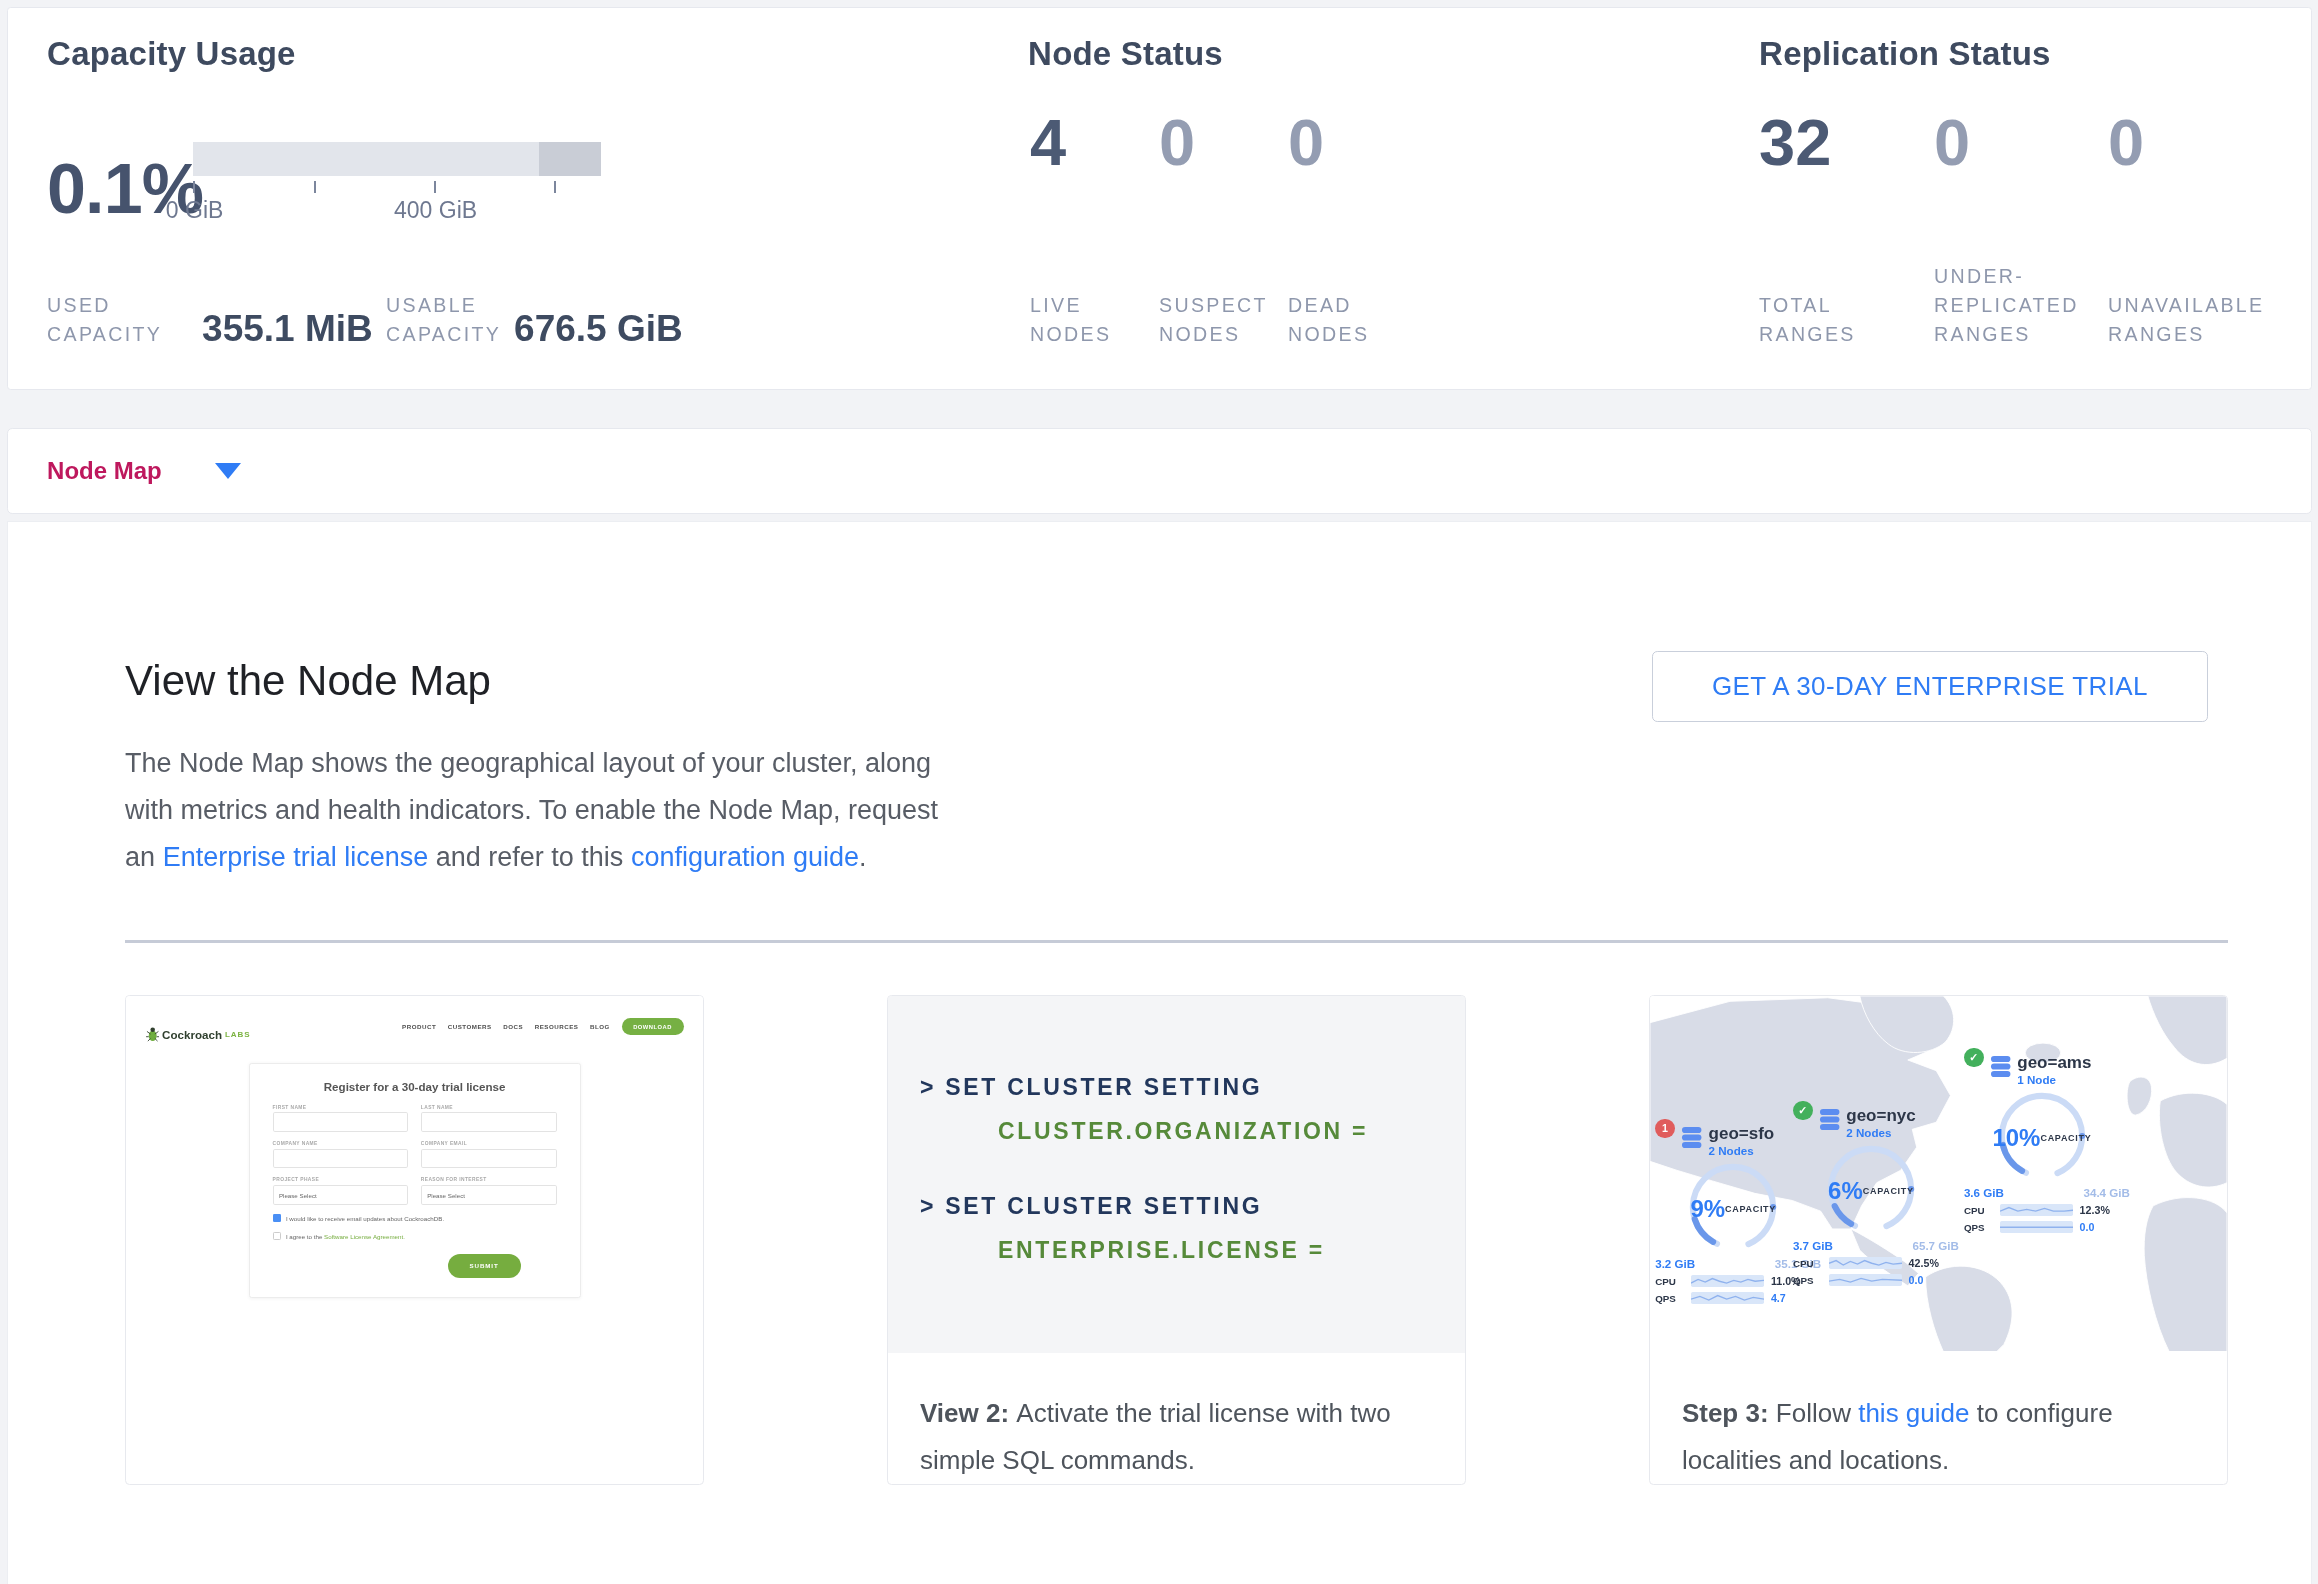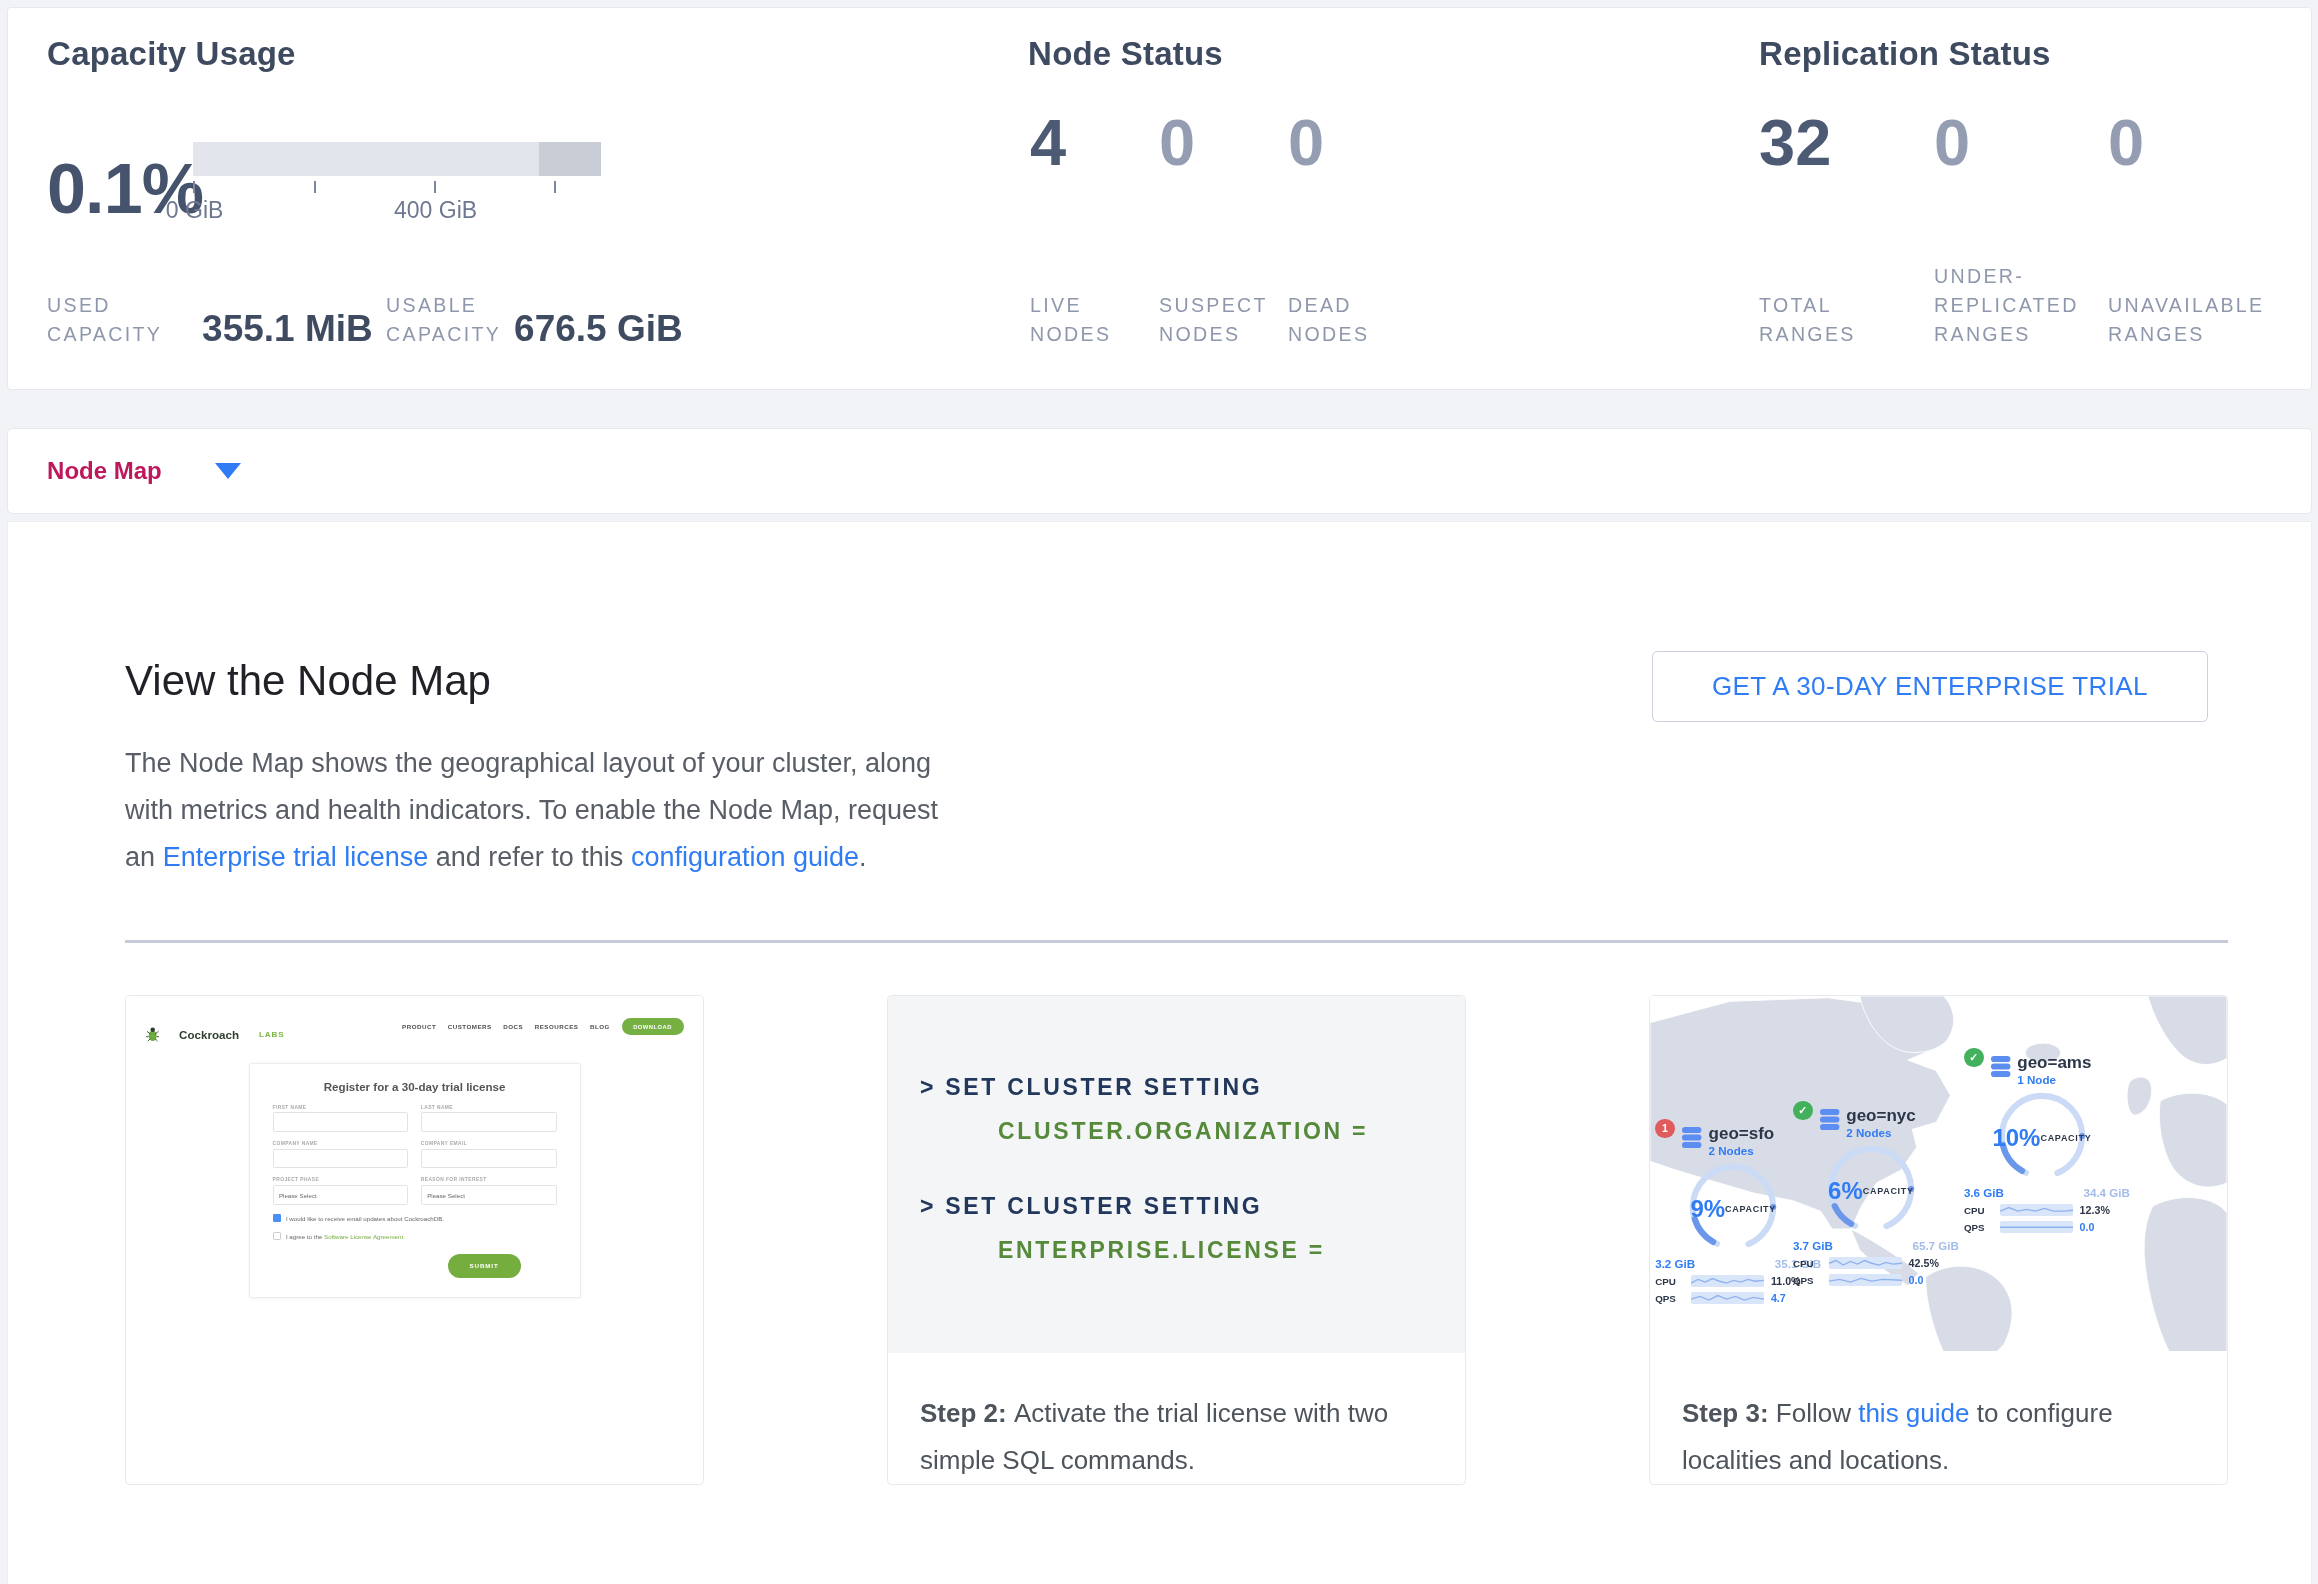--- a/index.html
+++ b/index.html
@@ -80,21 +80,21 @@
   .divider { margin-top:59px; height:2.7px; background:#c6cbd7; }
 
   .cards { display:flex; justify-content:space-between; margin-top:52px; }
   .card { width:579px; background:#fff; border:0.9px solid #e7e9ee; border-radius:4.5px; }
   .card-img { height:357px; position:relative; overflow:hidden; border-radius:3.6px 3.6px 0 0; background:#fff; }
   .caption { padding:37px 32px 0; font-size:26px; line-height:47px; color:#4e545c; }
   .caption b { font-weight:700; }
 
   
   .mini-header { display:flex; align-items:center; padding:16px 19.6px 0 19.6px; }
-  .mini-brand { display:flex; align-items:center; gap:20px;margin-top:15px; }
+  .mini-brand { display:flex; align-items:center; gap:3px;margin-top:15px; }
   .mini-brand .bname { font-size:11.6px; font-weight:700; color:#30402f; }
   .mini-brand .bsuffix { font-size:8px; font-weight:700; color:#7cb342; letter-spacing:0.9px; }
   .mini-nav { margin-left:auto; display:flex; align-items:center; gap:11.6px; }
   .mini-nav .nav-item { font-size:6.2px; font-weight:700; color:#4e4e4e; letter-spacing:0.5px; }
   .dl-pill {
     background:#76b043; color:#fff; font-size:5.8px; font-weight:700; letter-spacing:0.5px;
     padding:5.3px 11.6px; border-radius:10.7px;
   }
   .mini-form {
     width:332px; margin:21.4px auto 0; background:#fff; border:0.9px solid #ececec; border-radius:2.7px;
@@ -282,21 +282,21 @@
       <div class="card-img code-img">
         <div class="code-pair">
           <div class="code-line"><span class="prompt">&gt;</span> <span>SET CLUSTER SETTING</span></div>
           <div class="code-line vline">CLUSTER.ORGANIZATION =</div>
         </div>
         <div class="code-pair">
           <div class="code-line"><span class="prompt">&gt;</span> <span>SET CLUSTER SETTING</span></div>
           <div class="code-line vline">ENTERPRISE.LICENSE =</div>
         </div>
       </div>
-      <div class="caption"><b>Step 2: </b><span>Activate the trial license with two simple SQL commands.</span><a></a><span></span></div>
+      <div class="caption"><b>View 2: </b><span>Activate the trial license with two simple SQL commands.</span><a></a><span></span></div>
     </div>
 
     <div class="card">
       <div class="card-img map-img">
         <svg class="map-svg" viewBox="0 0 649 400">
           <rect width="649" height="400" fill="#ffffff"></rect>
           <g fill="#d8dce7" stroke="#ffffff" stroke-width="1">
             <path d="M0,30 L90,6 L200,2 L290,14 L330,36 L318,60 L290,72 L322,84 L338,112 L322,142 L295,150 L300,170 L282,196 L255,210 L238,236 L226,262 L205,262 L192,242 L160,230 L118,222 L70,208 L30,196 L0,186 Z"></path>
             <path d="M226,262 C245,272 268,286 288,300 L302,312 L290,326 C272,314 250,300 236,286 Z"></path>
             <path d="M236,0 L330,0 C344,14 346,36 332,52 C316,66 286,68 268,54 C252,42 240,20 236,0 Z"></path>

